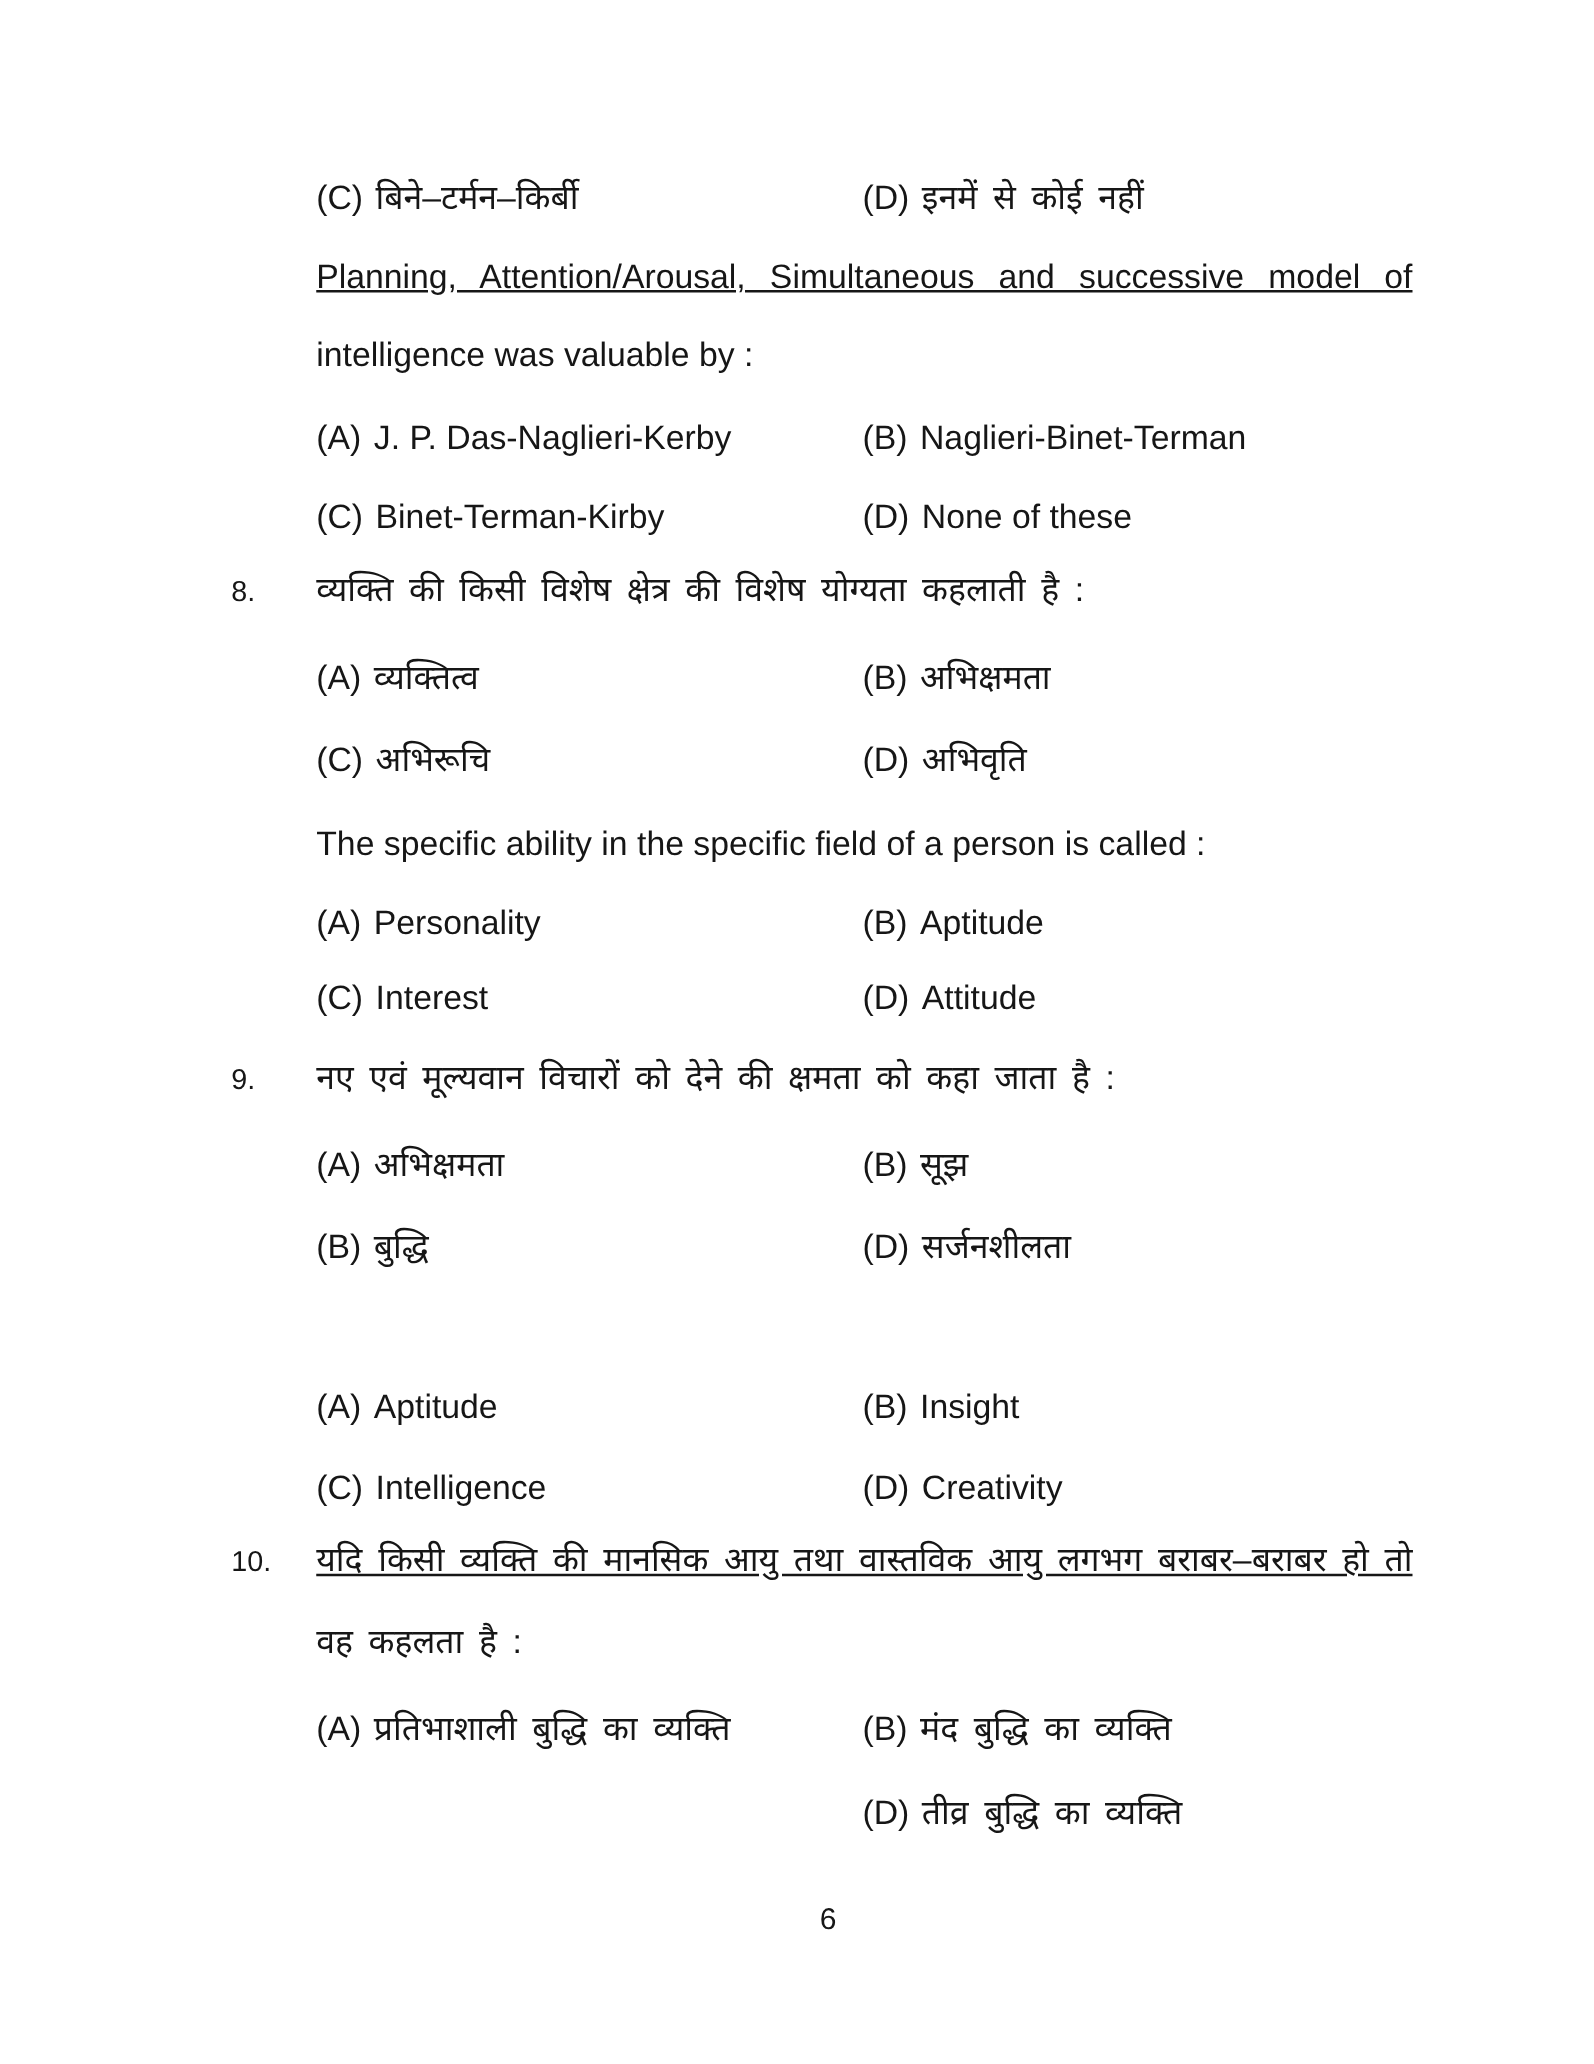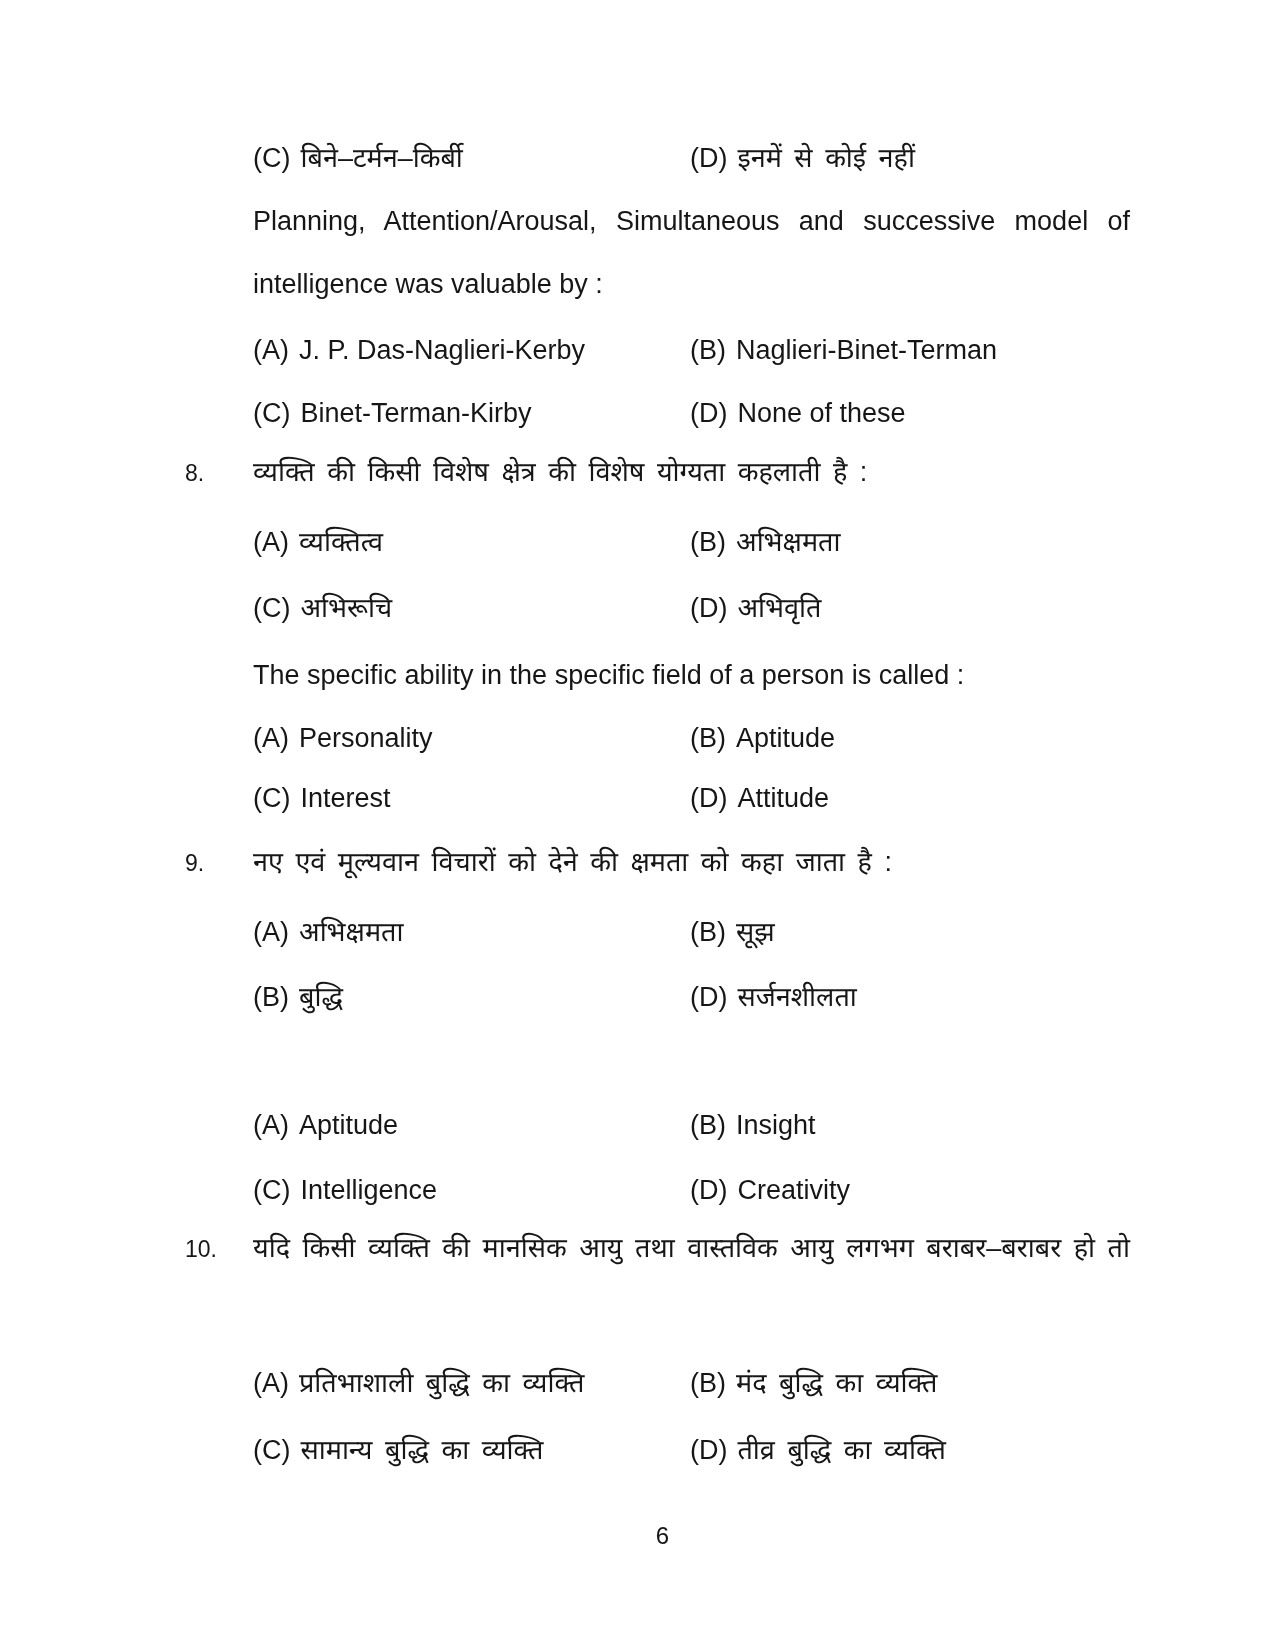--- a/index.html
+++ b/index.html
@@ -27,20 +27,21 @@
     width: 877px;
     height: 34px;
     font-size: 27px;
     line-height: 34px;
     white-space: nowrap;
   }
   .justify {
     text-align: justify;
     text-align-last: justify;
     white-space: normal;
+    text-decoration: underline;
   }
   .hi { word-spacing: 5px; }
   .opt1 { position: absolute; left: 0; top: 0; white-space: nowrap; }
   .opt2 { position: absolute; left: 437px; top: 0; white-space: nowrap; }
   .lbl { display: inline-block; margin-right: 10px; }
   .qnum {
     position: absolute;
     left: -68px;
     top: 3px;
     font-size: 23px;
@@ -118,24 +119,24 @@
   </div>
   <div class="r" style="top:1173px">
     <span class="opt1"><span class="lbl">(C)</span><span>Intelligence</span></span>
     <span class="opt2"><span class="lbl">(D)</span><span>Creativity</span></span>
   </div>
 
   <div class="r hi justify" style="top:1231px">
     <span class="qnum">10.</span>
     <span>यदि किसी व्यक्ति की मानसिक आयु तथा वास्तविक आयु लगभग बराबर–बराबर हो तो</span>
   </div>
+  <div class="r hi" style="top:1296px">वह कहलता है :</div>
   <div class="r hi" style="top:1366px">
     <span class="opt1"><span class="lbl">(A)</span><span>प्रतिभाशाली बुद्धि का व्यक्ति</span></span>
     <span class="opt2"><span class="lbl">(B)</span><span>मंद बुद्धि का व्यक्ति</span></span>
   </div>
   <div class="r hi" style="top:1433px">
-    <span class="opt1"><span class="lbl">(C)</span><span>सामान्य बुद्धि का व्यक्ति</span></span>
     <span class="opt2"><span class="lbl">(D)</span><span>तीव्र बुद्धि का व्यक्ति</span></span>
   </div>
 
   <div class="pageno">6</div>
 
 </div>
 
 </body></html>

